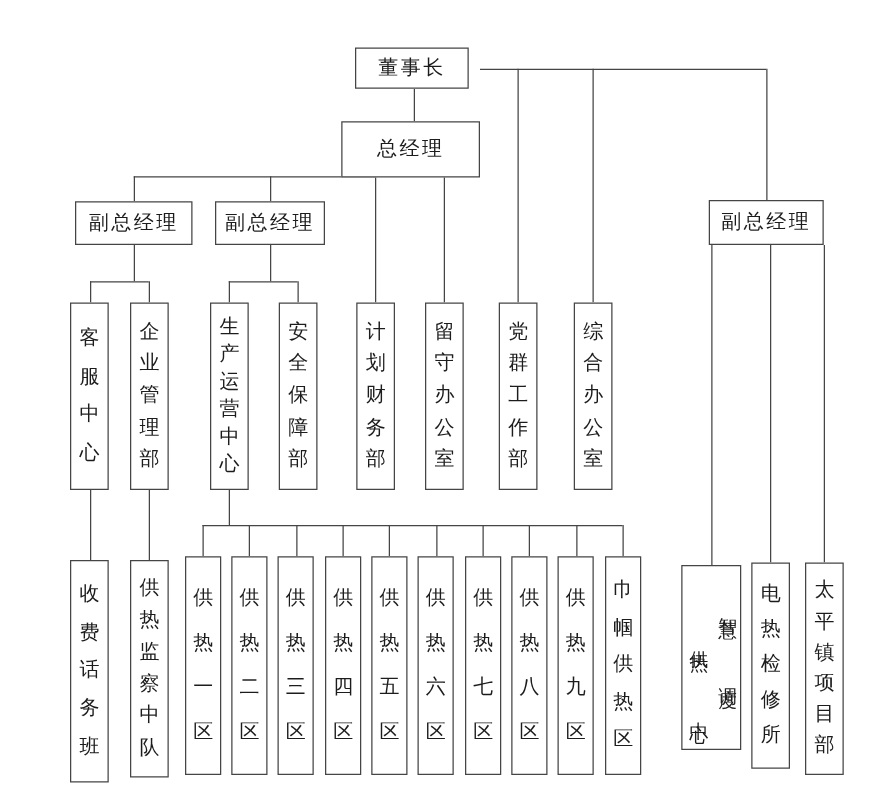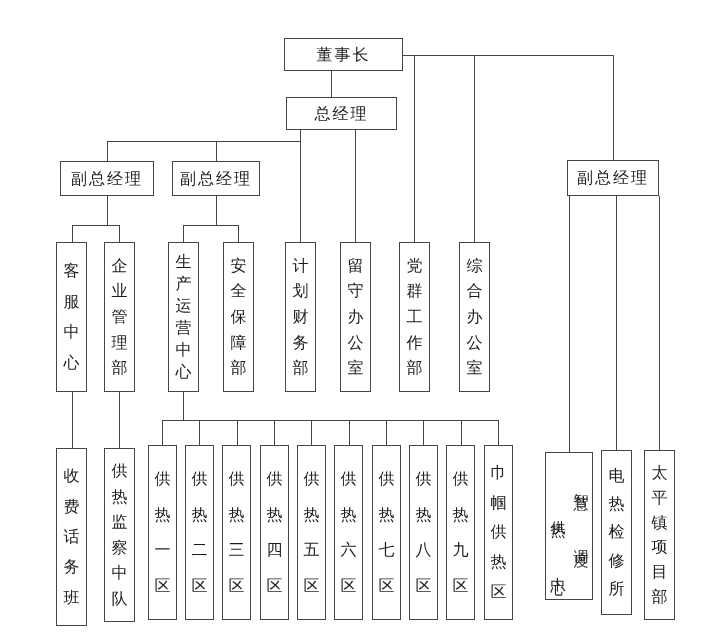--- a/index.html
+++ b/index.html
@@ -91,24 +91,24 @@
   <div class="line v" style="left:199px;top:420px;height:25px"></div>
   <div class="line v" style="left:237px;top:420px;height:25px"></div>
   <div class="line v" style="left:274px;top:420px;height:25px"></div>
   <div class="line v" style="left:311px;top:420px;height:25px"></div>
   <div class="line v" style="left:349px;top:420px;height:25px"></div>
   <div class="line v" style="left:386px;top:420px;height:25px"></div>
   <div class="line v" style="left:423px;top:420px;height:25px"></div>
   <div class="line v" style="left:461px;top:420px;height:25px"></div>
   <div class="line v" style="left:498px;top:420px;height:25px"></div>
 
-  <div class="box" style="left:284px;top:38px;width:119px;height:33px">
+  <div class="box" style="left:284px;top:38px;width:91px;height:33px">
     <span class="hlabel">董事长</span>
   </div>
-  <div class="box" style="left:286px;top:97px;width:111px;height:33px">
+  <div class="box" style="left:273px;top:97px;width:111px;height:45px">
     <span class="hlabel">总经理</span>
   </div>
   <div class="box" style="left:60px;top:161px;width:94px;height:35px">
     <span class="hlabel">副总经理</span>
   </div>
   <div class="box" style="left:172px;top:161px;width:88px;height:35px">
     <span class="hlabel">副总经理</span>
   </div>
   <div class="box" style="left:567px;top:160px;width:92px;height:36px">
     <span class="hlabel">副总经理</span>

